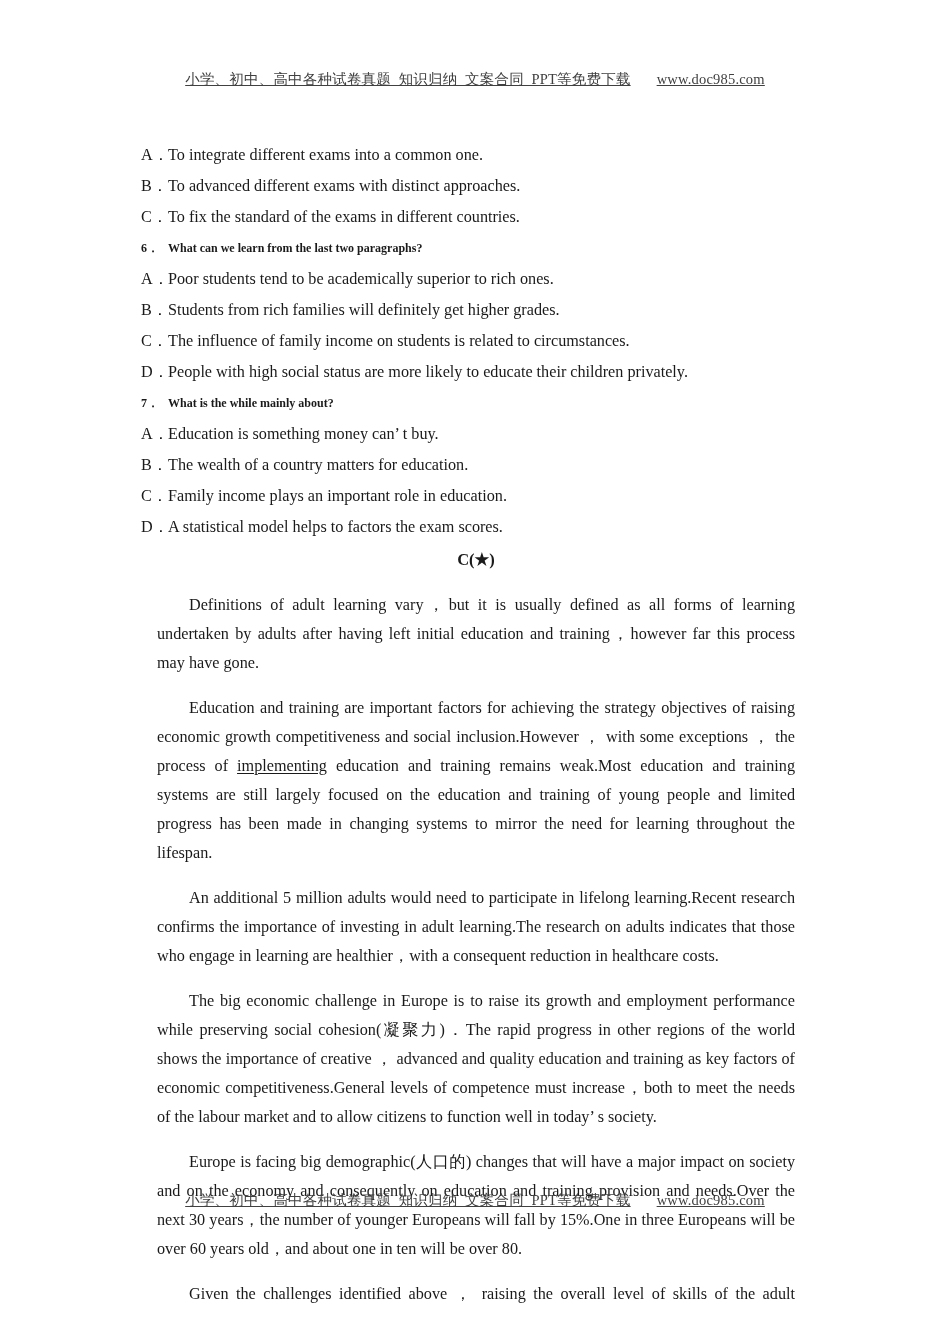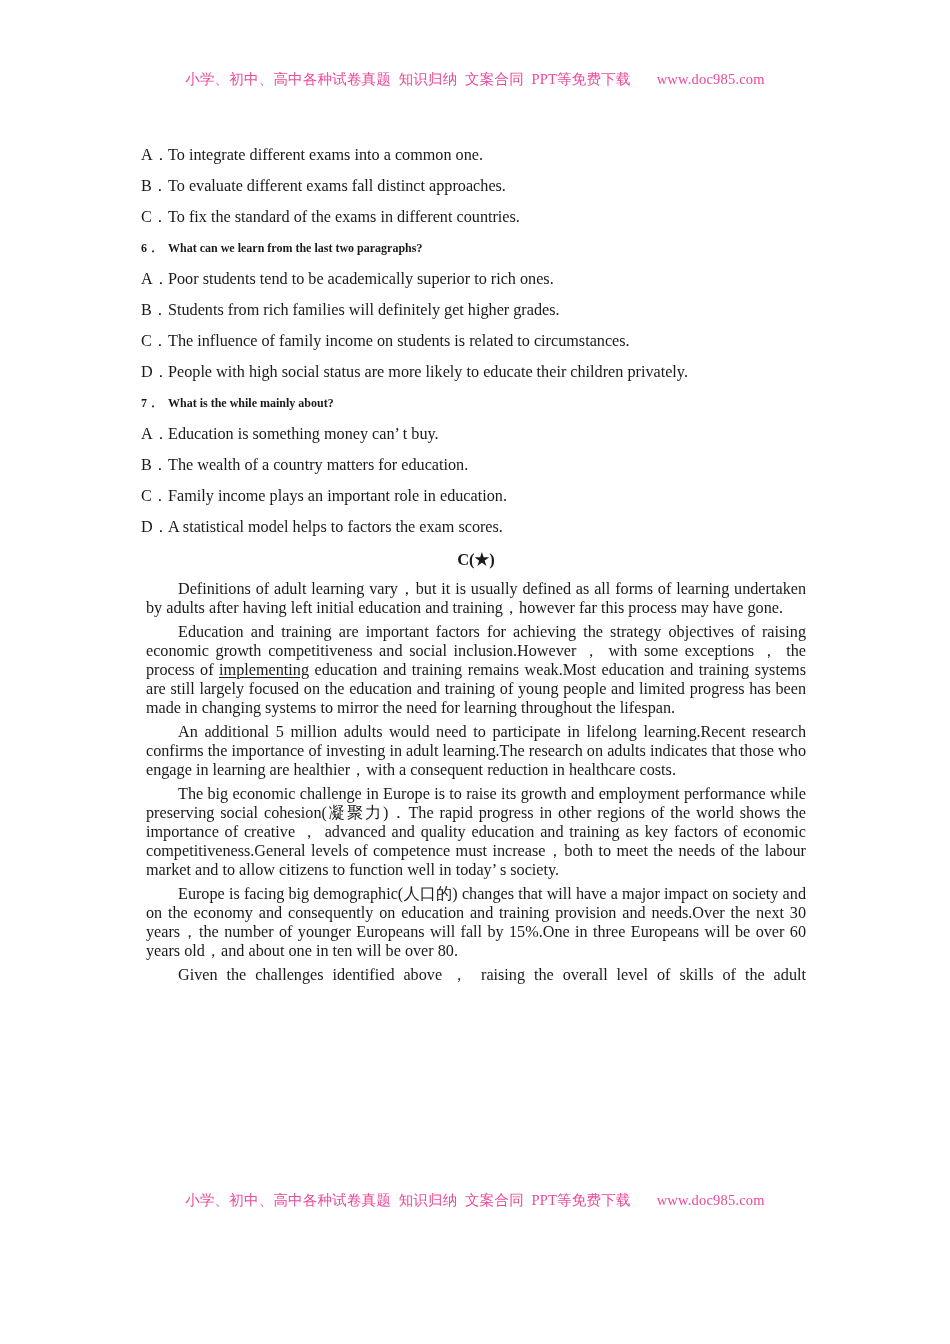--- a/index.html
+++ b/index.html
@@ -25,23 +25,24 @@
   }
 
   
   .watermark {
     position: absolute;
     left: 0;
     width: 950px;
     text-align: center;
     font-family: "Liberation Serif", "DejaVu Serif", serif;
     font-size: 14.5px;
-    color: #ec4899;
+    color: #404040;
     letter-spacing: 0.2px;
     white-space: pre;
+    text-decoration: underline;
   }
   .watermark-header { top: 70px; }
   .watermark-footer { top: 1191px; }
   .wm-url { margin-left: 26px; }
 
   
   .content {
     position: absolute;
     left: 141px;
     top: 140px;
@@ -78,22 +79,22 @@
   .section-title {
     text-align: center;
     font-weight: bold;
     font-size: 16.5px;
     line-height: 31px;
     margin: 1px 0 0 0;
   }
 
   .para {
     font-size: 16.2px;
-    line-height: 19px;
-    margin: 5px;
+    line-height: 29px;
+    margin: 16px;
     text-align: justify;
     text-justify: inter-word;
     text-indent: 32px;
   }
   .para.lastline-justify {
     text-align-last: justify;
   }
   u.underline-word {
     text-underline-offset: 2px;
   }
@@ -102,21 +103,21 @@
 <body>
 
 <div class="page">
 
   <div class="watermark watermark-header"><span>小学、初中、高中各种试卷真题  知识归纳  文案合同  PPT等免费下载</span><span class="wm-url">www.doc985.com</span></div>
 
   <div class="content">
 
     <div>
       <p class="choice"><span class="letter">A．</span><span class="opt-text">To integrate different exams into a common one.</span></p>
-      <p class="choice"><span class="letter">B．</span><span class="opt-text">To evaluate different exams fall distinct approaches.</span></p>
+      <p class="choice"><span class="letter">B．</span><span class="opt-text">To advanced different exams with distinct approaches.</span></p>
       <p class="choice"><span class="letter">C．</span><span class="opt-text">To fix the standard of the exams in different countries.</span></p>
     </div>
 
     <div>
       <p class="question"><span class="qnum">6．</span><span>What can we learn from the last two paragraphs?</span></p>
       <p class="choice"><span class="letter">A．</span><span class="opt-text">Poor students tend to be academically superior to rich ones.</span></p>
       <p class="choice"><span class="letter">B．</span><span class="opt-text">Students from rich families will definitely get higher grades.</span></p>
       <p class="choice"><span class="letter">C．</span><span class="opt-text">The influence of family income on students is related to circumstances.</span></p>
       <p class="choice"><span class="letter">D．</span><span class="opt-text">People with high social status are more likely to educate their children privately.</span></p>
     </div>

